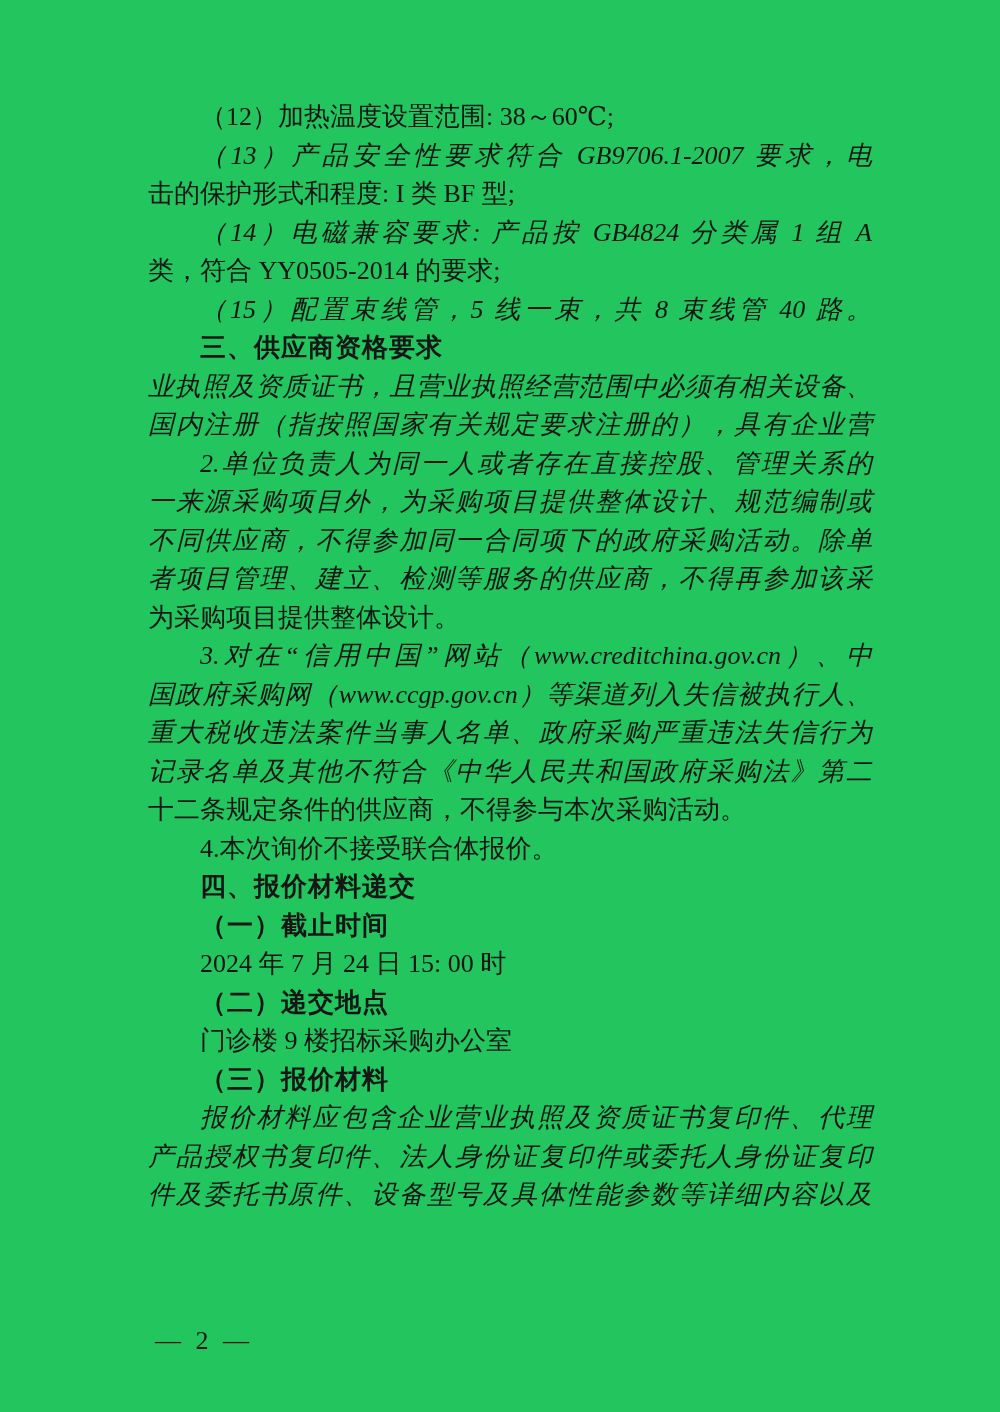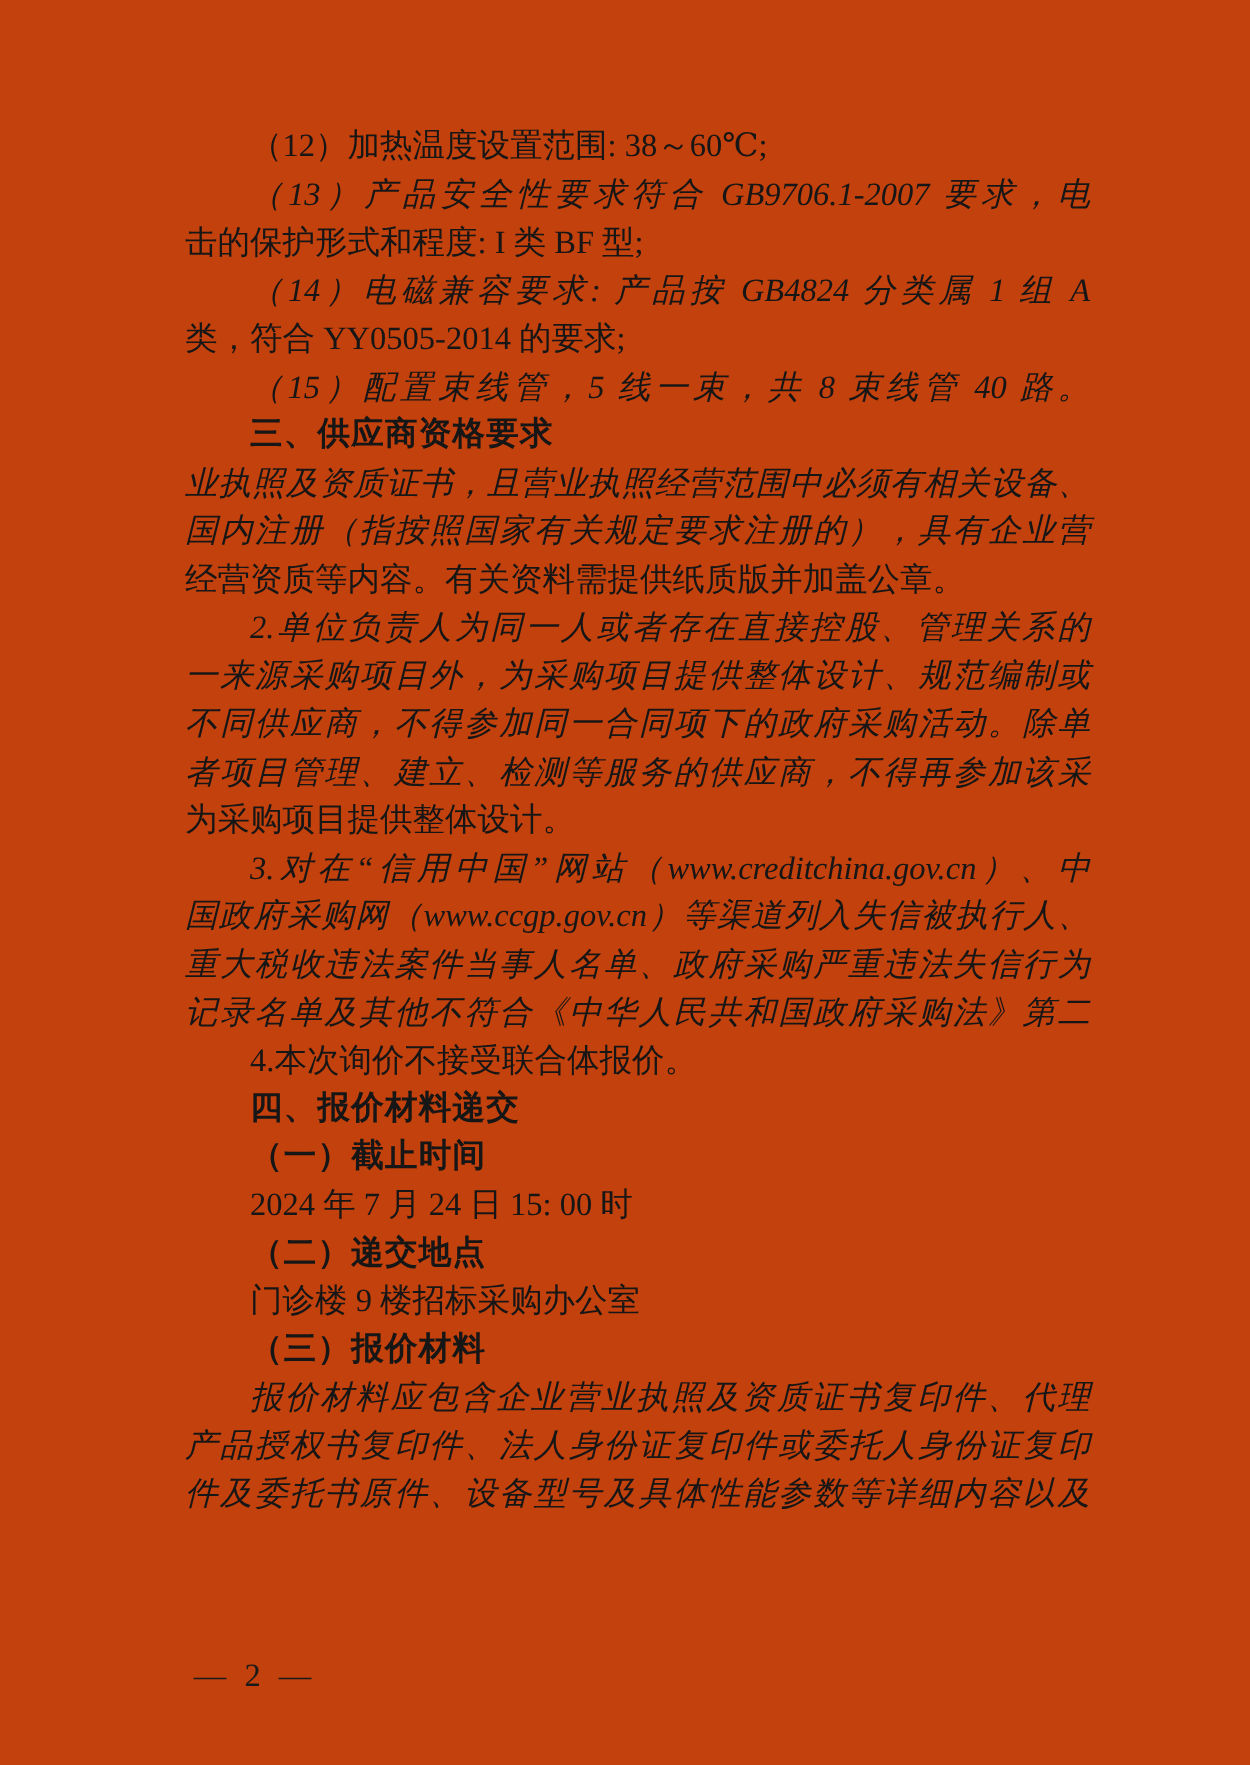--- a/index.html
+++ b/index.html
@@ -4,21 +4,21 @@
 <style>
   html, body {
     margin: 0;
     padding: 0;
     background: #ffffff;
   }
   .page {
     position: relative;
     width: 1000px;
     height: 1412px;
-    background: #c2410c;
+    background: #22c55e;
     overflow: hidden;
     font-family: "Liberation Serif", "DejaVu Serif", serif;
     color: #161616;
   }
   .content {
     position: absolute;
     left: 148px;
     top: 98px;
     width: 724px;
     font-size: 26px;
@@ -31,21 +31,21 @@
   }
   .indent {
     text-indent: 2em;
   }
   .justify {
     text-align: justify;
     text-align-last: justify;
     font-style: italic;
   }
   .heading {
-    font-family: Liberation Mono, monospace;
+    font-family: Liberation Serif, serif;
     font-weight: 700;
     letter-spacing: 1px;
   }
   .footer {
     position: absolute;
     left: 155px;
     top: 1326px;
     font-size: 26px;
     letter-spacing: 4px;
     color: #1a1a1a;
@@ -58,30 +58,30 @@
   <div class="content">
       <div class="line indent">（12）加热温度设置范围: 38～60℃;</div>
       <div class="line indent justify">（13）产品安全性要求符合 GB9706.1-2007 要求，电</div>
       <div class="line">击的保护形式和程度: I 类 BF 型;</div>
       <div class="line indent justify">（14）电磁兼容要求: 产品按 GB4824 分类属 1 组 A</div>
       <div class="line">类，符合 YY0505-2014 的要求;</div>
       <div class="line indent justify">（15）配置束线管，5 线一束，共 8 束线管 40 路。</div>
       <div class="line heading indent">三、供应商资格要求</div>
       <div class="line justify">业执照及资质证书，且营业执照经营范围中必须有相关设备、</div>
       <div class="line justify">国内注册（指按照国家有关规定要求注册的），具有企业营</div>
-      <div class="line">经营资质等内容。有关资料需提供纸质版并加盖公章。</div>
       <div class="line indent justify">2.单位负责人为同一人或者存在直接控股、管理关系的</div>
       <div class="line justify">一来源采购项目外，为采购项目提供整体设计、规范编制或</div>
       <div class="line justify">不同供应商，不得参加同一合同项下的政府采购活动。除单</div>
       <div class="line justify">者项目管理、建立、检测等服务的供应商，不得再参加该采</div>
       <div class="line">为采购项目提供整体设计。</div>
       <div class="line indent justify">3.对在“信用中国”网站（www.creditchina.gov.cn）、中</div>
       <div class="line justify">国政府采购网（www.ccgp.gov.cn）等渠道列入失信被执行人、</div>
       <div class="line justify">重大税收违法案件当事人名单、政府采购严重违法失信行为</div>
       <div class="line justify">记录名单及其他不符合《中华人民共和国政府采购法》第二</div>
+      <div class="line">十二条规定条件的供应商，不得参与本次采购活动。</div>
       <div class="line indent">4.本次询价不接受联合体报价。</div>
       <div class="line heading indent">四、报价材料递交</div>
       <div class="line heading indent">（一）截止时间</div>
       <div class="line indent">2024 年 7 月 24 日 15: 00 时</div>
       <div class="line heading indent">（二）递交地点</div>
       <div class="line indent">门诊楼 9 楼招标采购办公室</div>
       <div class="line heading indent">（三）报价材料</div>
       <div class="line indent justify">报价材料应包含企业营业执照及资质证书复印件、代理</div>
       <div class="line justify">产品授权书复印件、法人身份证复印件或委托人身份证复印</div>
       <div class="line justify">件及委托书原件、设备型号及具体性能参数等详细内容以及</div>

